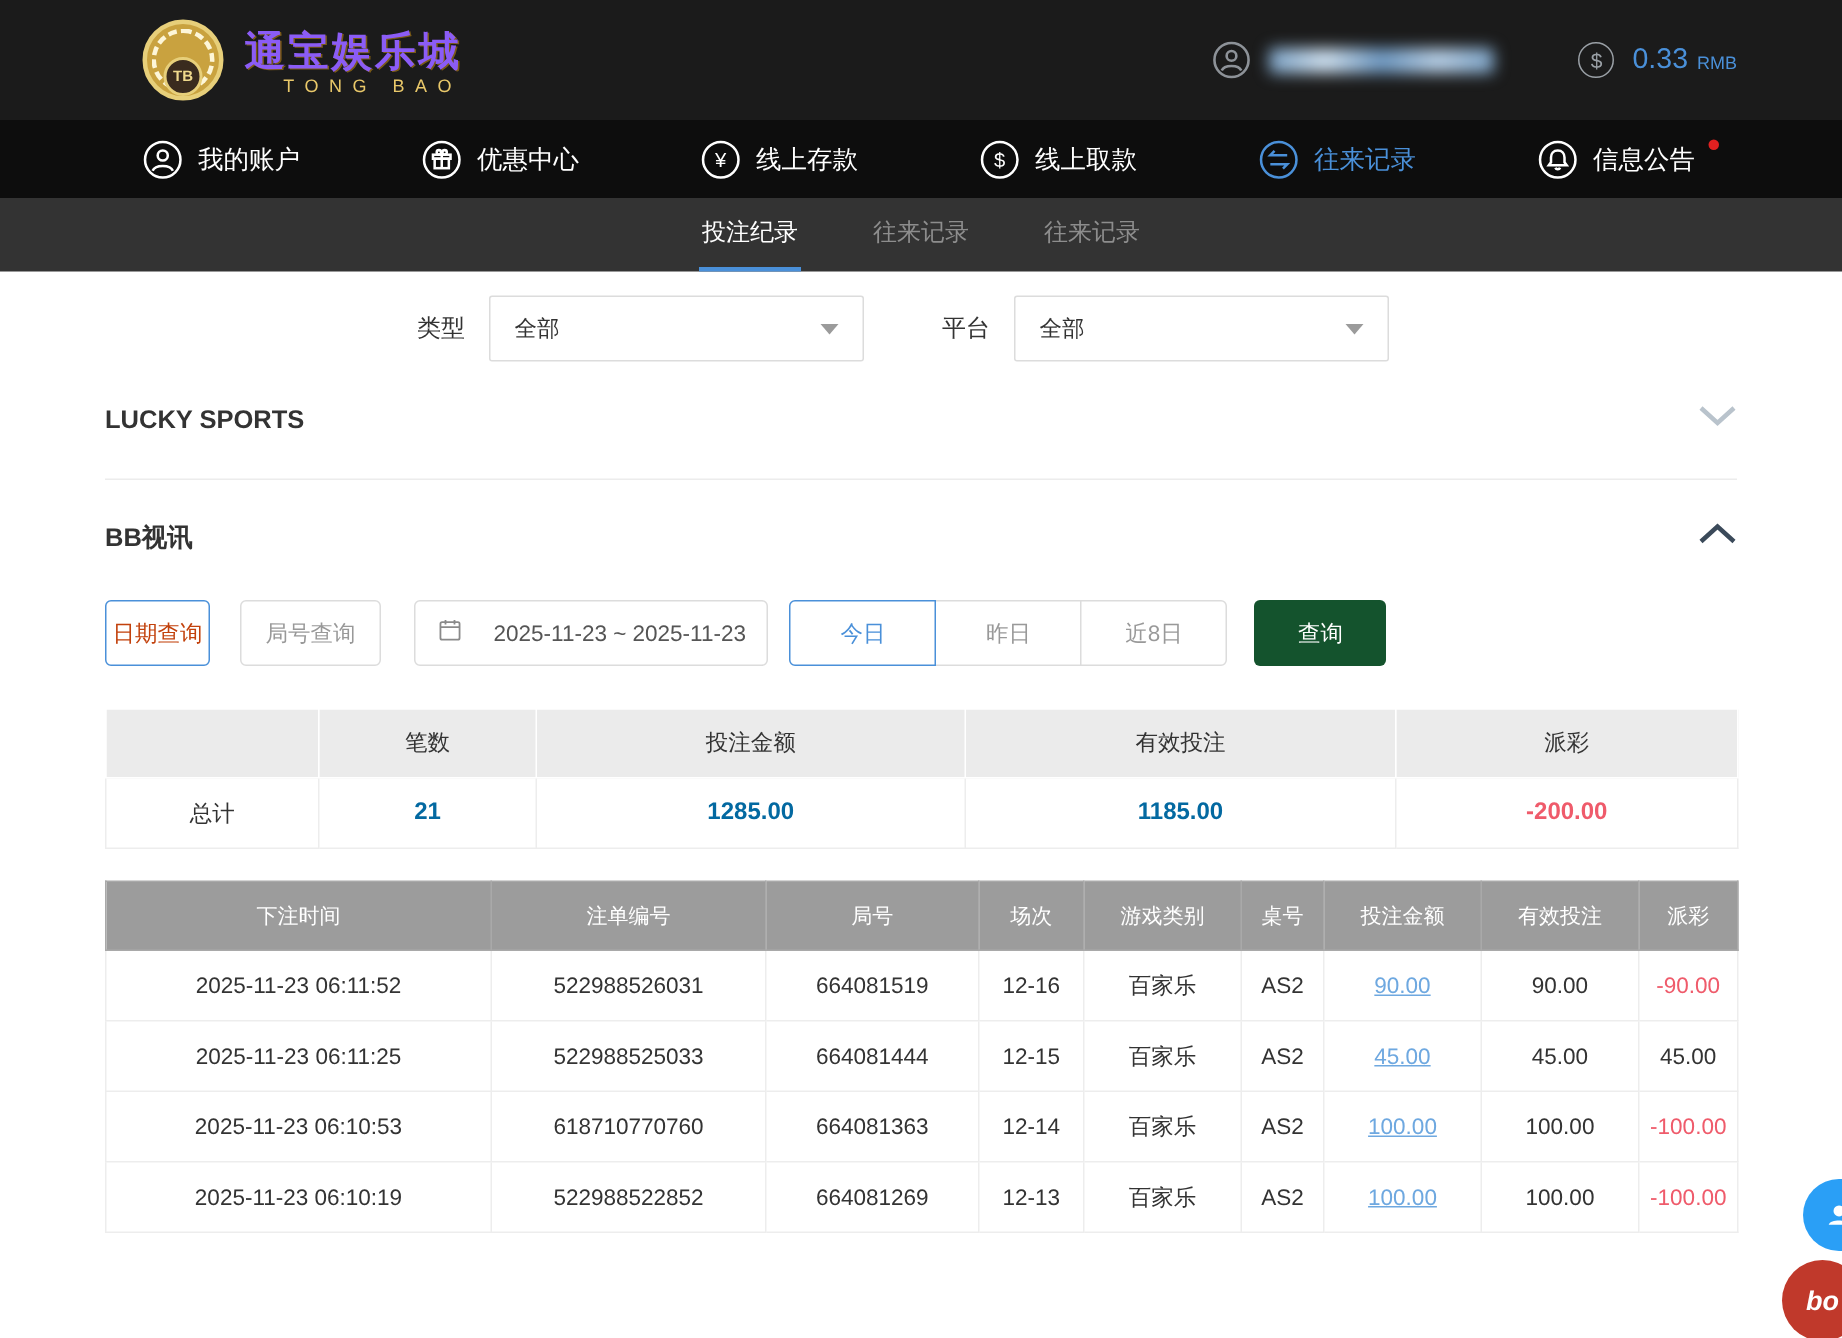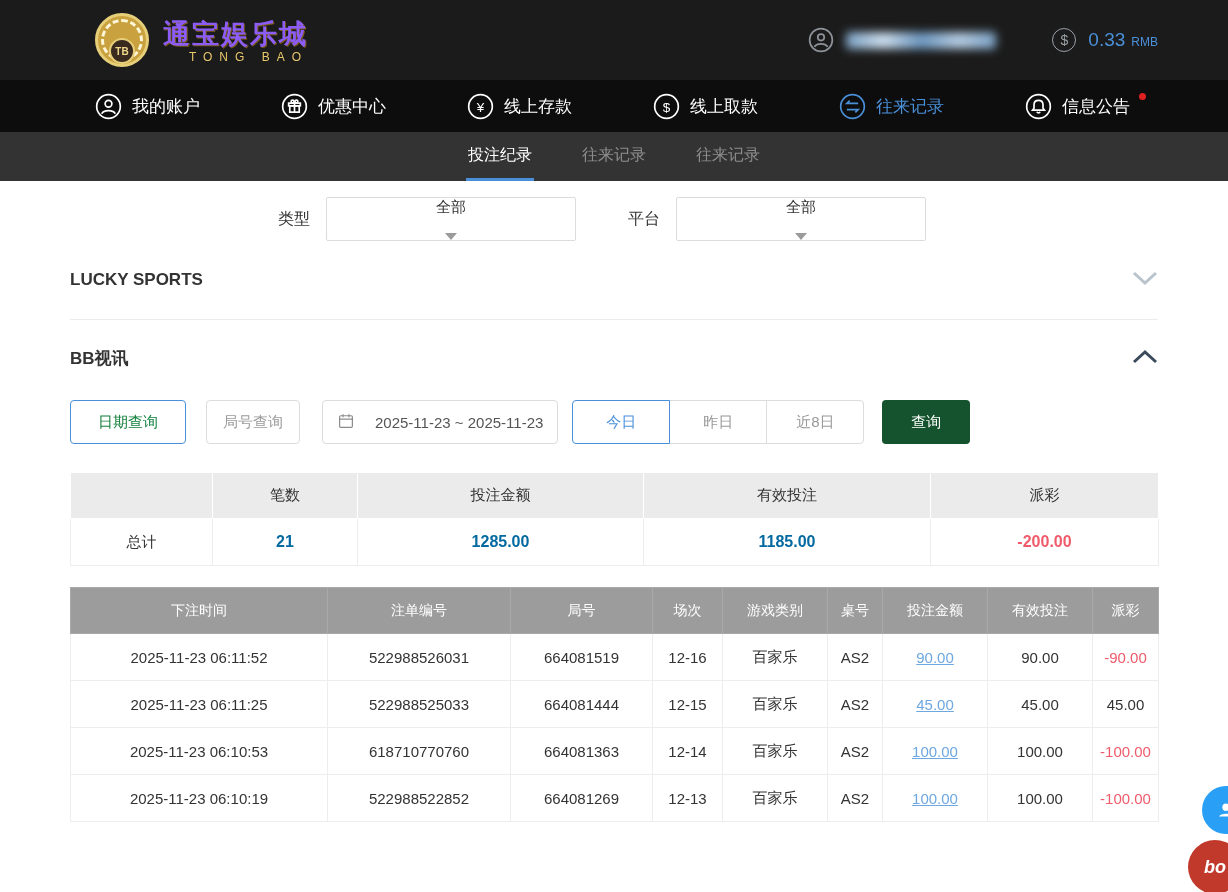--- a/index.html
+++ b/index.html
@@ -31,33 +31,33 @@
 
   
   .subnav { height:49px; background:#333333; display:flex; align-items:stretch; justify-content:center; gap:46px; }
   .subtab { color:#8d8d8d; font-size:16px; display:flex; align-items:center; border-bottom:3px solid transparent; padding:0 2px; cursor:pointer; }
   .subtab.active { color:#ffffff; border-bottom-color:#4a90d9; }
 
   
   .content { padding:0 70px; }
   .filter-row { display:flex; align-items:center; margin-top:16px; padding-left:208px; }
   .filter-label { font-size:16px; color:#333; margin-right:16px; }
-  .dropdown { width:250px; height:44px; border:1px solid #dcdcdc; border-radius:2px; display:flex; align-items:center; justify-content:space-between; padding:0 16px; font-size:15px; color:#333; background:#fff; cursor:pointer;flex-direction:column; }
+  .dropdown { width:250px; height:44px; border:1px solid #dcdcdc; border-radius:2px; display:flex; align-items:center; justify-content:space-between; padding:0 16px; font-size:15px; color:#333; background:#fff; cursor:pointer; }
   .caret { width:0; height:0; border-left:6px solid transparent; border-right:6px solid transparent; border-top:7px solid #9b9b9b; }
   .filter-gap { width:52px; }
 
   .section { display:flex; align-items:center; justify-content:space-between; height:79px; border-bottom:1px solid #ececec; cursor:pointer; }
   .section.no-border { border-bottom:none; height:76px; }
   .section-title { font-size:17px; font-weight:bold; color:#333; }
   .chev { display:block; }
 
   
   .controls { display:flex; align-items:center; margin-top:4px; }
   .btn { height:44px; border-radius:4px; font-size:15px; display:flex; align-items:center; justify-content:center; background:#fff; cursor:pointer; }
-  .btn-blue-outline { border:1px solid #4a90d9; color:#15803d; padding:0 27px; }
+  .btn-blue-outline { border:1px solid #4a90d9; color:#c2410c; padding:0 4px; }
   .btn-gray-outline { border:1px solid #dcdcdc; color:#999; padding:0 16px; }
   .date-input { height:44px; border:1px solid #dcdcdc; border-radius:4px; display:flex; align-items:center; gap:20px; padding:0 14px; font-size:15px; color:#555; margin-left:22px; cursor:pointer; }
   .quick-group { display:flex; margin-left:14px; }
   .quick-btn { width:98px; height:44px; border:1px solid #dcdcdc; background:#fff; color:#999; font-size:15px; display:flex; align-items:center; justify-content:center; margin-left:-1px; cursor:pointer; }
   .quick-btn.first { border-radius:4px 0 0 4px; margin-left:0; }
   .quick-btn.last { border-radius:0 4px 4px 0; }
   .quick-btn.active { border-color:#4a90d9; color:#4a90d9; position:relative; z-index:1; }
   .search-btn { width:88px; height:44px; margin-left:18px; background:#14532d; color:#fff; border:none; border-radius:4px; font-size:15px; cursor:pointer; }
 
   

